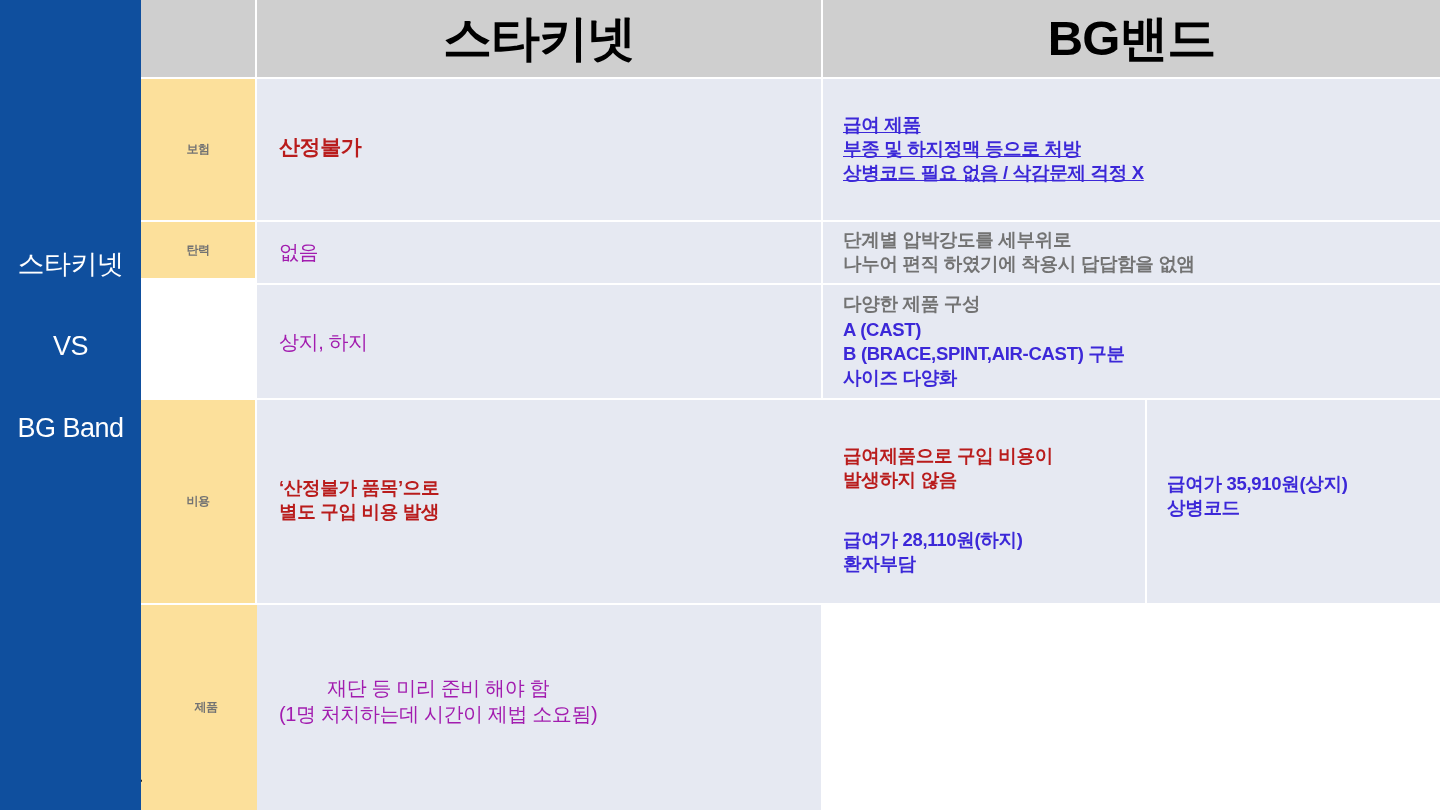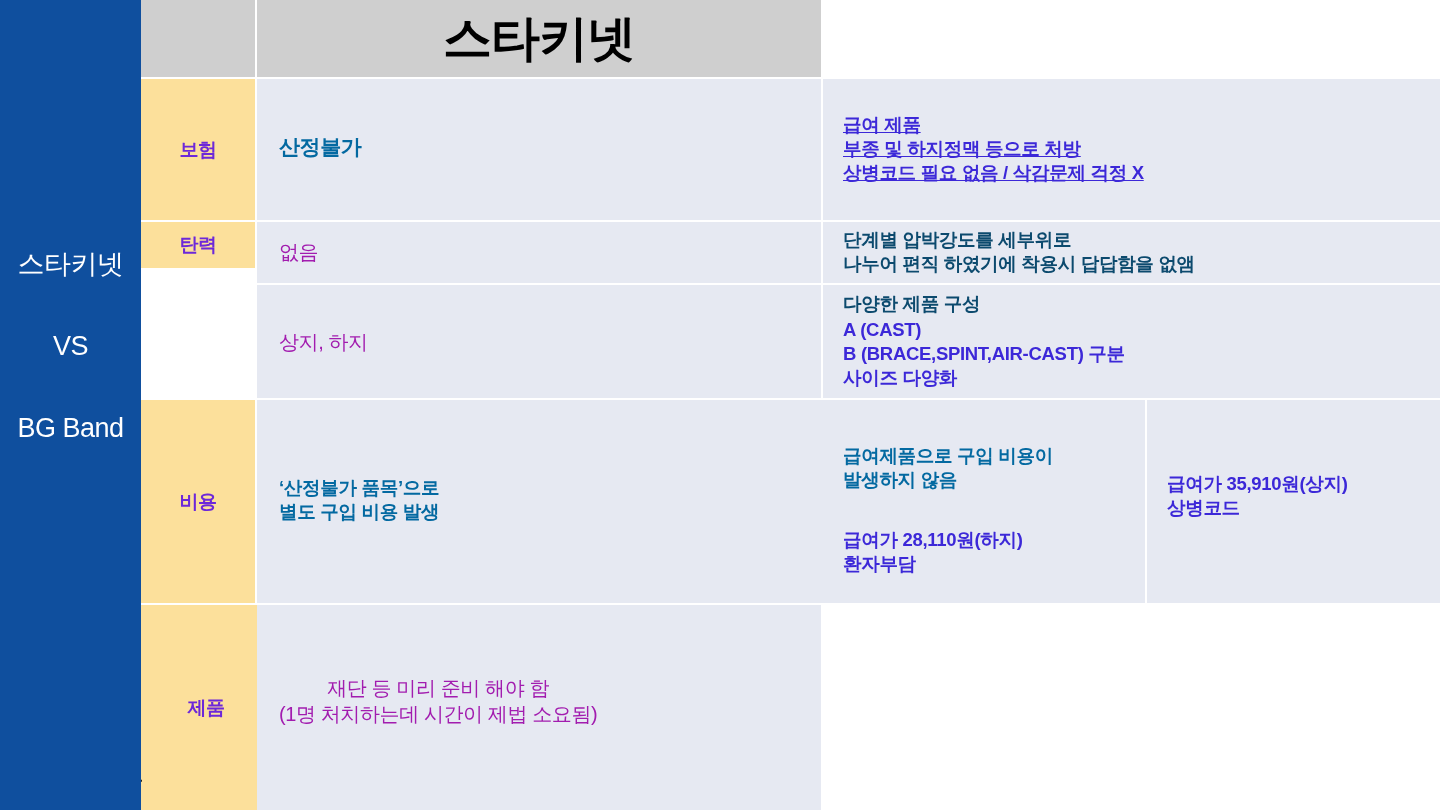--- a/index.html
+++ b/index.html
@@ -65,23 +65,23 @@
   }
   .cell.hdr { background: #CFCFCF; }
   .cell.label {
     background: #FCE09B;
     display: flex;
     align-items: center;
     justify-content: center;
   }
 
   .label-text {
-    font-size: 19px;
+    font-size: 12px;
     font-weight: bold;
-    color: #6d28d9;
+    color: #737373;
     letter-spacing: -0.5px;
   }
 
   .hdr-text {
     width: 100%;
     text-align: center;
     font-size: 49px;
     font-weight: bold;
     color: #000000;
     letter-spacing: -1px;
@@ -93,23 +93,23 @@
     justify-content: center;
   }
 
   
   .txt {
     position: absolute;
     white-space: pre-line;
     line-height: 1.30;
   }
   .t-black   { color: #a21caf; text-align: center; }
-  .t-red     { color: #0369a1; font-weight: bold; }
+  .t-red     { color: #b91c1c; font-weight: bold; }
   .t-purple  { color: #3C28D8; font-weight: bold; }
-  .t-blackb  { color: #0c4a6e; font-weight: bold; }
+  .t-blackb  { color: #737373; font-weight: bold; }
   .fs18 { font-size: 18.5px; letter-spacing: -0.3px; }
   .fs20 { font-size: 20px;   letter-spacing: -0.4px; }
   .fs21 { font-size: 21px;   letter-spacing: -0.4px; }
 </style>
 </head>
 <body>
 
 <div id="slide">
 
   <div class="sidebar">
@@ -119,34 +119,37 @@
   </div>
 
   <div class="table">
 
     <div class="cell hdr" style="left:0px;  top:0px;  width:114px; height:77px;"></div>
 
     <div class="cell hdr" style="left:116px; top:0px; width:564px; height:77px;">
       <div class="hdr-text">스타키넷</div>
     </div>
 
+    <div class="cell hdr" style="left:682px; top:0px; width:617px; height:77px;">
+      <div class="hdr-text">BG밴드</div>
+    </div>
 
     <div class="cell label" style="left:0px; top:79px; width:114px; height:141px;">
       <span class="label-text">보험</span>
     </div>
     <div class="cell" style="left:116px; top:79px; width:564px; height:141px;">
       <div class="txt t-red fs21" style="left:22px; top:54px;">산정불가</div>
     </div>
     <div class="cell" style="left:682px; top:79px; width:617px; height:141px;">
       <div class="txt t-purple fs18" style="left:20px; top:34px;text-decoration:underline;">급여 제품
 부종 및 하지정맥 등으로 처방
 상병코드 필요 없음 / 삭감문제 걱정 X</div>
     </div>
 
-    <div class="cell label" style="left:0px; top:222px; width:114px; height:46px;">
+    <div class="cell label" style="left:0px; top:222px; width:114px; height:56px;">
       <span class="label-text">탄력</span>
     </div>
     <div class="cell" style="left:116px; top:222px; width:564px; height:61px;">
       <div class="txt t-black fs20" style="left:22px; top:17px;">없음</div>
     </div>
     <div class="cell" style="left:682px; top:222px; width:617px; height:61px;">
       <div class="txt t-blackb fs18" style="left:20px; top:6px;">단계별 압박강도를 세부위로
 나누어 편직 하였기에 착용시 답답함을 없앰</div>
     </div>
 

